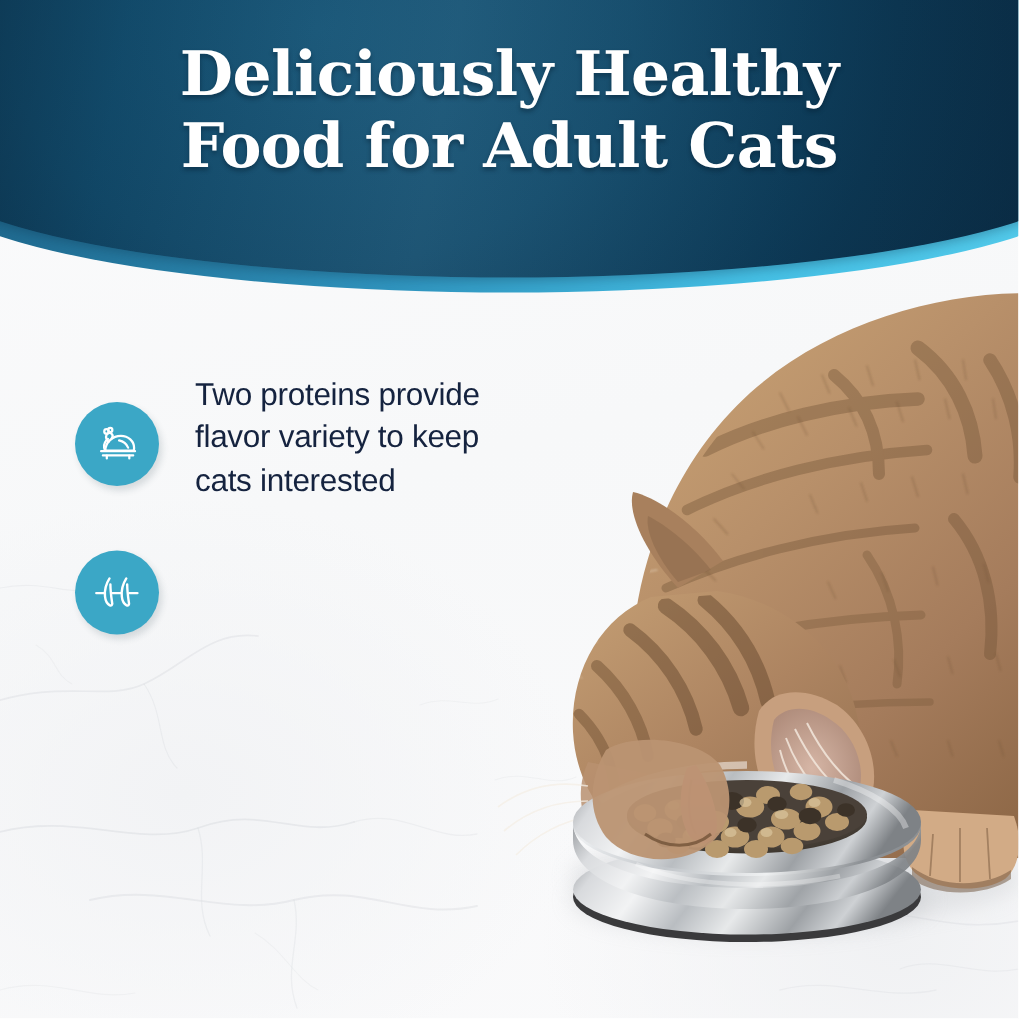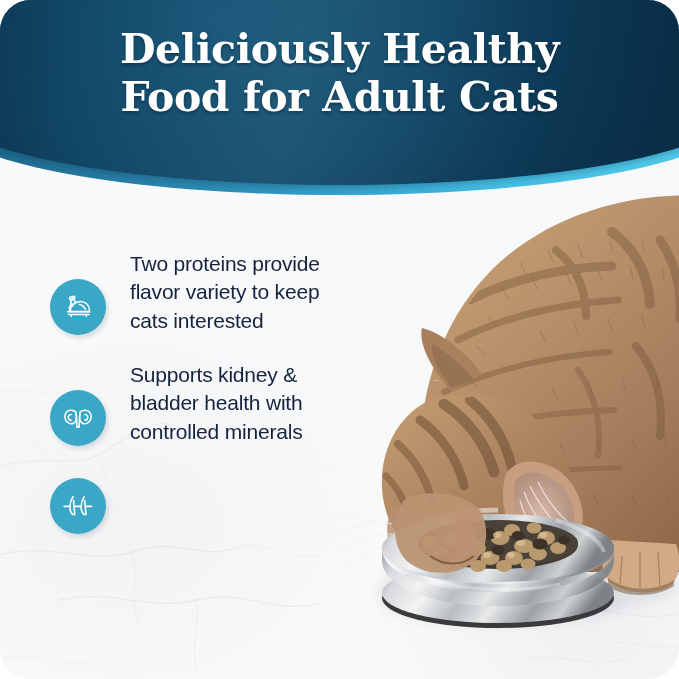--- a/index.html
+++ b/index.html
@@ -9,21 +9,20 @@
   }
   body {
     font-family: "Liberation Sans", sans-serif;
   }
   #canvas {
     position: relative;
     width: 679px;
     height: 679px;
     overflow: hidden;
     background: #fdfdfd;
-    border-radius: 31px;
   }
 
   
   .marble-base {
     position: absolute;
     inset: 0;
     background:
       radial-gradient(ellipse 60% 45% at 18% 78%, #f2f3f5 0%, rgba(242,243,245,0) 65%),
       radial-gradient(ellipse 50% 40% at 88% 92%, #f0f1f3 0%, rgba(240,241,243,0) 70%),
       linear-gradient(165deg, #fbfbfc 0%, #f7f8f9 45%, #fafafb 100%);
@@ -97,21 +96,21 @@
 
   
   .benefits {
     position: absolute;
     left: 50px;
     top: 248px;
     width: 320px;
   }
   .benefit {
     display: flex;
-    align-items: flex-end;
+    align-items: center;
     margin-bottom: 24px;
   }
   .benefit:last-child { margin-bottom: 0; }
   .badge {
     flex: 0 0 auto;
     width: 56px;
     height: 56px;
     border-radius: 50%;
     background: #3ba7c6;
     display: flex;
@@ -480,40 +479,20 @@
             <path d="M25.2 24.8 L 25.2 26.6"></path>
             <path d="M18.4 14.6 C 21.2 15.2, 23.4 17.0, 24.4 19.4"></path>
           </g>
         </svg>
       </div>
       <div class="benefit-text">Two proteins provide
 flavor variety to keep
 cats interested</div>
     </div>
 
-    <div class="benefit">
-      <div class="badge">
-        <svg width="34" height="34" viewBox="0 0 34 34">
-          <g fill="none" stroke="#ffffff" stroke-width="1.5" stroke-linecap="round" stroke-linejoin="round">
-            <path d="M15.0 11.0 C 11.6 8.2, 6.6 8.8, 4.6 12.4 C 2.8 15.8, 4.2 20.4, 7.8 22.2
-                     C 10.6 23.6, 13.8 22.4, 14.8 19.8 C 15.6 17.6, 15.6 14.0, 15.0 11.0 Z"></path>
-            <path d="M19.0 11.0 C 22.4 8.2, 27.4 8.8, 29.4 12.4 C 31.2 15.8, 29.8 20.4, 26.2 22.2
-                     C 23.4 23.6, 20.2 22.4, 19.2 19.8 C 18.4 17.6, 18.4 14.0, 19.0 11.0 Z"></path>
-            <path d="M10.2 13.4 C 8.4 13.4, 7.2 14.8, 7.3 16.6 C 7.4 18.2, 8.6 19.4, 10.2 19.2"></path>
-            <path d="M23.8 13.4 C 25.6 13.4, 26.8 14.8, 26.7 16.6 C 26.6 18.2, 25.4 19.4, 23.8 19.2"></path>
-            <path d="M14.9 13.2 C 15.6 16.0, 15.8 20.4, 15.8 26.0"></path>
-            <path d="M19.1 13.2 C 18.4 16.0, 18.2 20.4, 18.2 26.0"></path>
-            <path d="M15.8 26.0 L 18.2 26.0"></path>
-          </g>
-        </svg>
-      </div>
-      <div class="benefit-text">Supports kidney &amp;
-bladder health with
-controlled minerals</div>
-    </div>
 
     <div class="benefit">
       <div class="badge">
         <svg width="34" height="34" viewBox="0 0 34 34">
           <g fill="none" stroke="#ffffff" stroke-width="1.6" stroke-linecap="round" stroke-linejoin="round">
             <path d="M3.2 17.4 L 8.4 17.4"></path>
             <path d="M14.0 17.4 L 19.4 17.4"></path>
             <path d="M25.2 17.4 L 30.6 17.4"></path>
             <path d="M12.0 7.6 C 9.6 11.4, 8.6 15.6, 9.0 19.6 C 9.3 22.6, 10.5 24.6, 12.0 25.4
                      C 13.2 26.0, 14.0 25.4, 13.8 24.2 C 13.4 21.4, 12.6 16.4, 12.6 11.6"></path>

